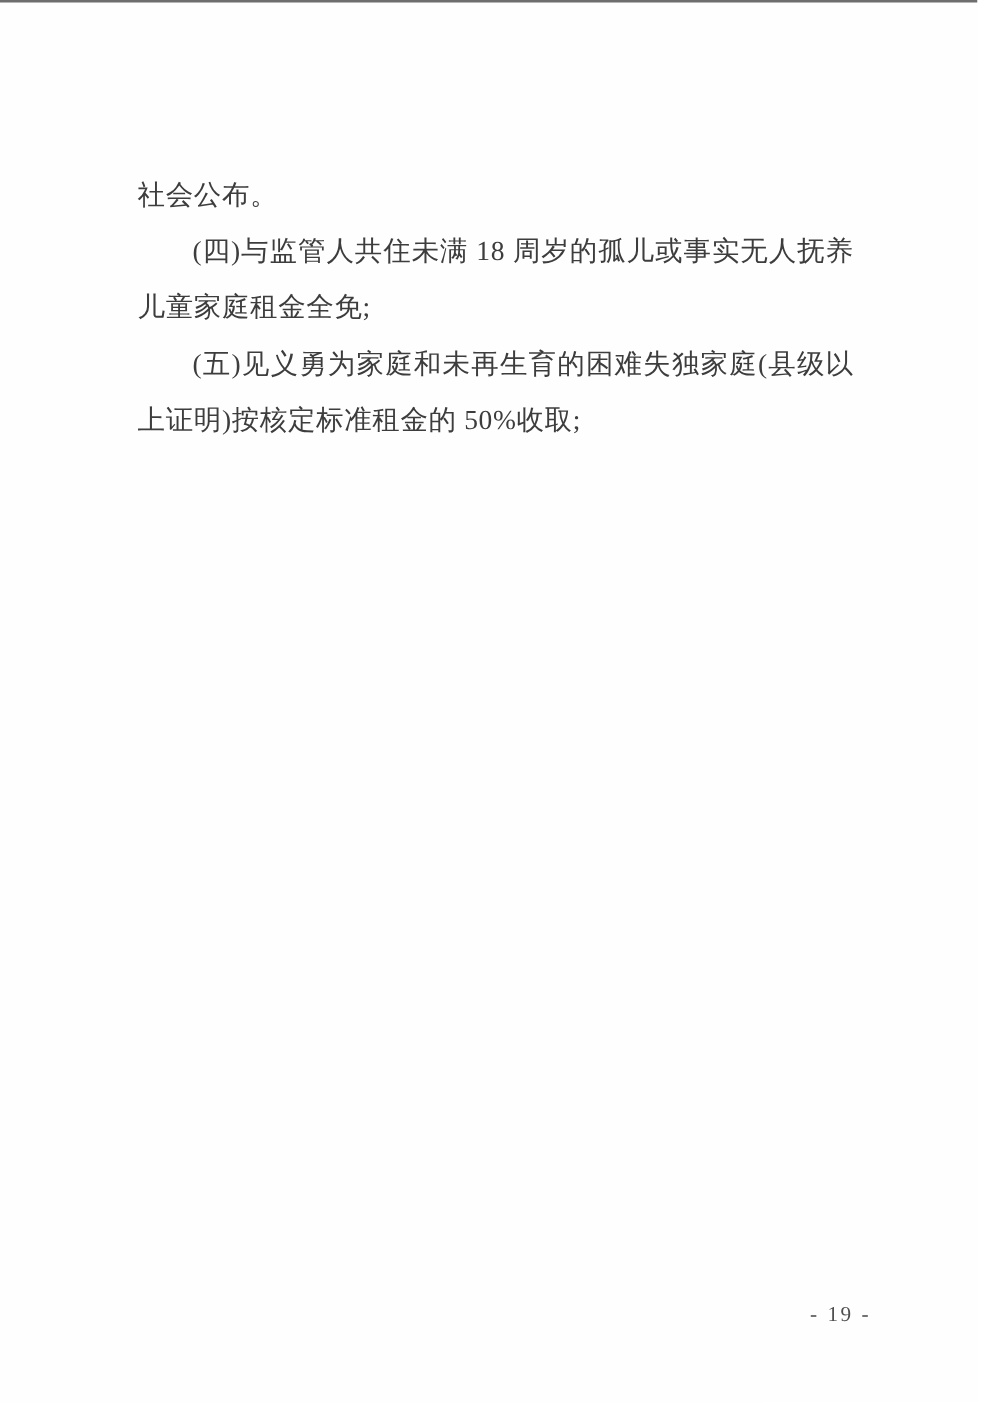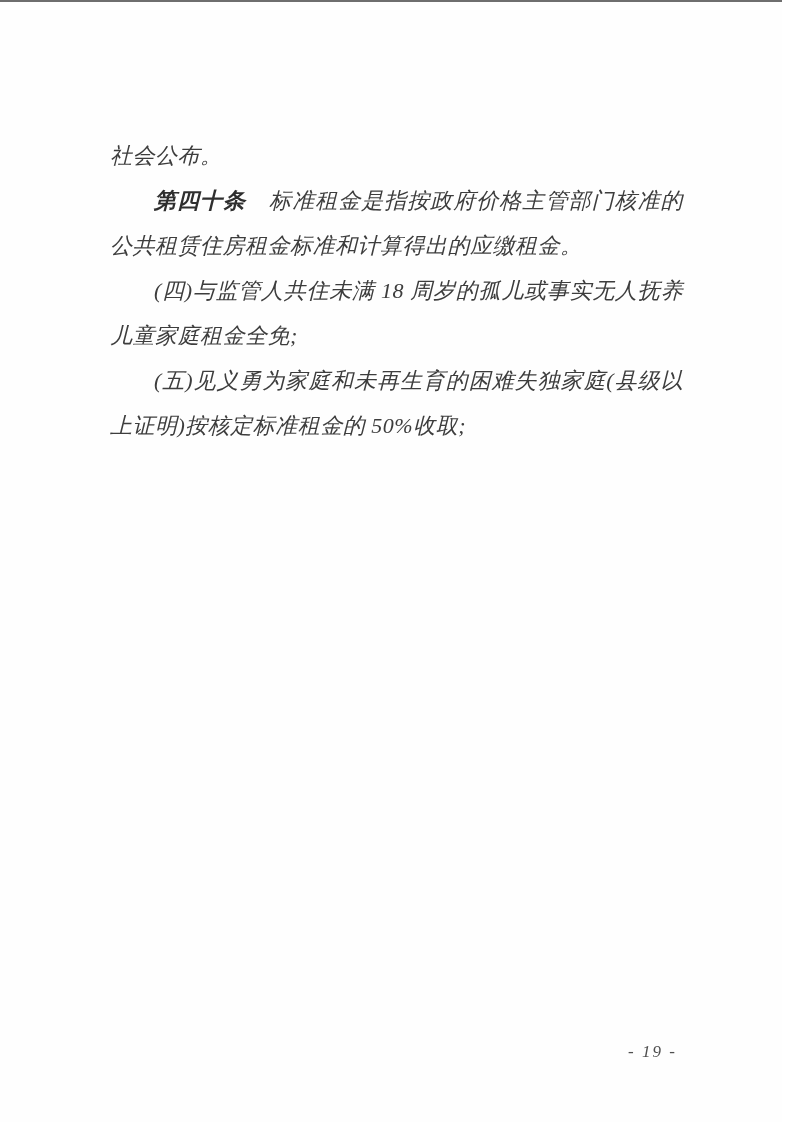--- a/index.html
+++ b/index.html
@@ -7,21 +7,20 @@
     padding: 0;
     background: #ffffff;
   }
   .page {
     position: relative;
     width: 782px;
     height: 1122px;
     background: var(--page-bg, #fefefe);
     font-family: "Liberation Serif", "DejaVu Serif", serif;
     overflow: hidden;
-    font-style: italic;
   }
   .scan-edge {
     position: absolute;
     top: 0;
     left: 0;
     width: 100%;
     height: 2px;
     background: #4a4a4a;
     opacity: 0.8;
   }
@@ -42,35 +41,34 @@
   .para.indent {
     text-indent: 2em;
   }
   .article-no {
     font-weight: 700;
     color: #2e2e2e;
   }
   .footer {
     position: absolute;
     top: 1042px;
-    left: 628px;
+    left: 648px;
     font-size: 17px;
     letter-spacing: 2px;
     color: var(--pagenum-color, #4f4f4f);
   }
 </style>
 </head>
 <body>
 
 <div class="page">
   <div class="scan-edge"></div>
 
   <div class="content" id="paragraphs">
       <p class="para">社会公布。</p>
-      <p class="para indent"><span class="article-no">第四十条</span>　标准租金是指按政府价格主管部门核准的公共租赁住房租金标准和计算得出的应缴租金。</p>
       <p class="para indent">(四)与监管人共住未满 18 周岁的孤儿或事实无人抚养儿童家庭租金全免;</p>
       <p class="para indent">(五)见义勇为家庭和未再生育的困难失独家庭(县级以上证明)按核定标准租金的 50%收取;</p>
     </div>
 
   <div class="footer">
     <span>- 19 -</span>
   </div>
 </div>
 
 </body></html>

